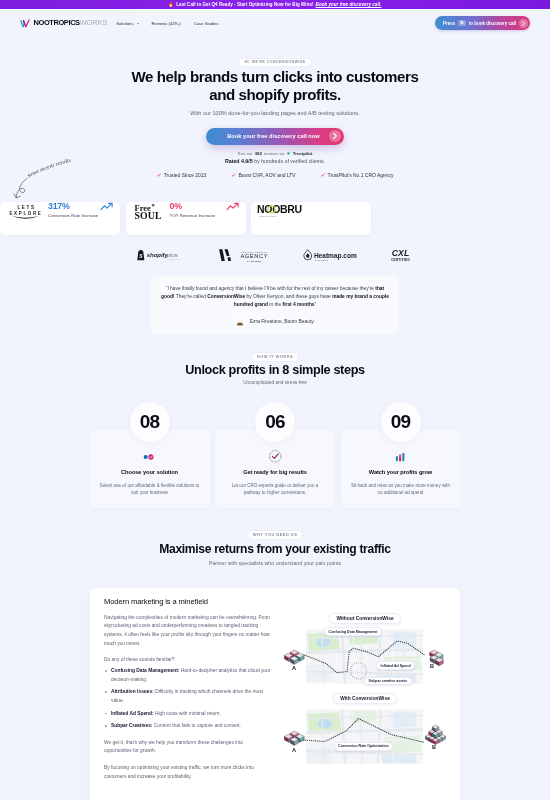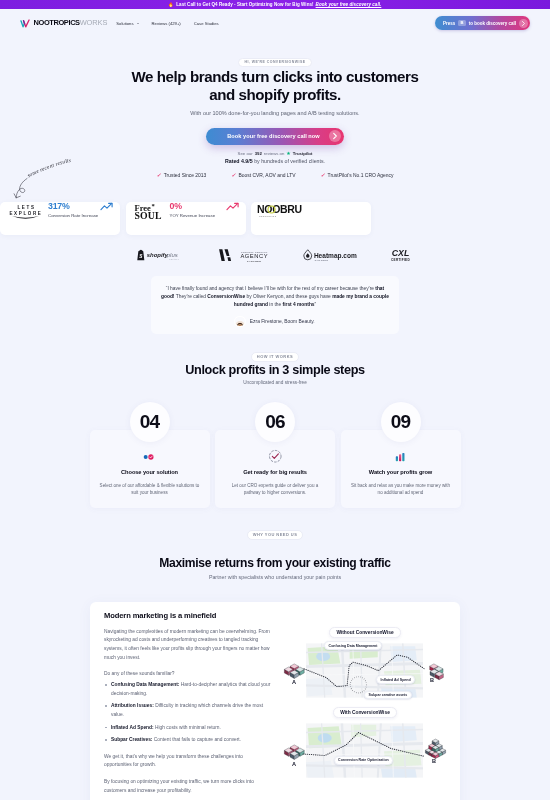--- a/index.html
+++ b/index.html
@@ -77,42 +77,42 @@
 .tquote{font-size:4.85px;line-height:1.65;color:#3c4050}
 .tquote b{color:#0e1020;font-weight:700}
 .tauthor{margin-top:8px;display:flex;align-items:center;justify-content:center;gap:5px}
 .avatar{width:9.5px;height:9.5px;border-radius:50%;overflow:hidden;display:block;box-shadow:0 0 0 1px #fff}
 .tname{font-size:4.9px;color:#33374a}
 
 
 .section{margin-top:10px;text-align:center}
 .section .sec-head .sec-title{margin-top:1px}
 .section2{margin-top:14px;text-align:center}
-.section2 .sec-title{font-size:12.1px;letter-spacing:-.32px;margin-top:16px}
+.section2 .sec-title{font-size:12.1px;letter-spacing:-.32px;margin-top:2px}
 .sec-head .eyebrow{font-size:4px;padding:2px 5px}
 .sec-title{font-size:12.7px;font-weight:700;letter-spacing:-.36px;margin-top:4px;color:#0a0a16}
 .sec-sub{font-size:4.7px;color:#656a7c;margin-top:3px}
 .section2 .sec-sub{font-size:5.3px;margin-top:4px}
 
 
 .steps{margin-top:17px;display:flex;justify-content:center;gap:5.5px}
 .step{position:relative;width:120px;padding-top:28px}
 .step-num{position:absolute;left:50%;top:0;transform:translateX(-50%);width:40px;height:40px;border-radius:50%;
   background:#fdfdff;display:flex;align-items:center;justify-content:center;z-index:3;box-shadow:0 1px 6px rgba(90,90,160,.07)}
 .step-num span{font-size:19px;font-weight:700;letter-spacing:-.9px;color:#0d0d18;line-height:1;position:relative;top:-.5px}
 .step-body{background:#f7f8fe;border-radius:5px;padding:20px 9px 11px;text-align:center;box-shadow:0 1px 6px rgba(90,100,170,.05)}
 .step-icon{height:13px;margin:0 auto 6px;display:flex;align-items:center;justify-content:center}
 .step-title{font-size:5.7px;font-weight:700;color:#0b0b18;letter-spacing:-.08px}
 .step-desc{font-size:4.55px;color:#636878;line-height:1.62;margin-top:7px;padding:0 1px}
 
 
 .minefield{margin:22px auto 0;width:370px;background:#fff;border-radius:6px;padding:9px 13px 16px;display:flex;gap:12px;
   box-shadow:0 2px 14px rgba(70,80,150,.06);min-height:230px}
 .mf-left{width:168px;flex:0 0 168px;padding-left:1px}
-.mf-title{font-size:7.6px;font-weight:700;color:#0b0b18;letter-spacing:-.12px}
+.mf-title{font-size:7.6px;font-weight:400;color:#0b0b18;letter-spacing:-.12px}
 .mf-p{font-size:4.85px;line-height:1.78;color:#5d6274;margin-top:8px}
 .mf-q{font-size:4.85px;color:#5d6274;margin-top:9px}
 .mf-list{margin-top:5px;list-style:none}
 .mf-list li{font-size:4.85px;line-height:1.72;color:#5d6274;position:relative;padding-left:7px;margin-top:4.5px}
 .mf-list li:before{content:"";position:absolute;left:1px;top:3px;width:1.6px;height:1.6px;border-radius:50%;background:#9aa0b0}
 .mf-list b{color:#15182a;font-weight:700}
 .mf-right{flex:1;display:flex;flex-direction:column;gap:5px;padding-top:16px}
 .mapwrap{position:relative;height:75px}
 .map-pill{margin:0 auto;width:fit-content;background:#fff;border:.5px solid #ececf4;border-radius:8px;padding:2px 6px;
   font-size:4.85px;font-weight:700;color:#12142a;position:relative;z-index:5;box-shadow:0 1px 3px rgba(60,70,140,.08)}
@@ -341,28 +341,28 @@
         </g>
       </svg>
     </span>
     <span class="tname">Ezra Firestone, Boom Beauty.</span>
   </div>
 </div>
 
 <div class="section">
   <div class="sec-head">
     <span class="eyebrow">HOW IT WORKS</span>
-    <h2 class="sec-title">Unlock profits in 3 simple steps</h2>
+    <h2 class="sec-title">Unlock profits in 8 simple steps</h2>
     <div class="sec-sub">Uncomplicated and stress-free</div>
   </div>
   <div class="steps">
 
     <div class="step">
       <div class="step-num">
-          <span>04</span>
+          <span>08</span>
         </div>
       <div class="step-body">
         <span class="step-icon">
           <svg viewBox="0 0 28 14" width="16" height="8">
             <circle cx="6.4" cy="7" r="3.5" fill="#1669b8"></circle>
             <circle cx="15.6" cy="7" r="4.6" fill="#e01f63"></circle>
             <path d="M13.6 7.1 L15.1 8.7 L17.9 5.3" stroke="#fff" stroke-width="1.25" fill="none" stroke-linecap="round" stroke-linejoin="round"></path>
           </svg>
         </span>
         <div class="step-title">Choose your solution</div>

